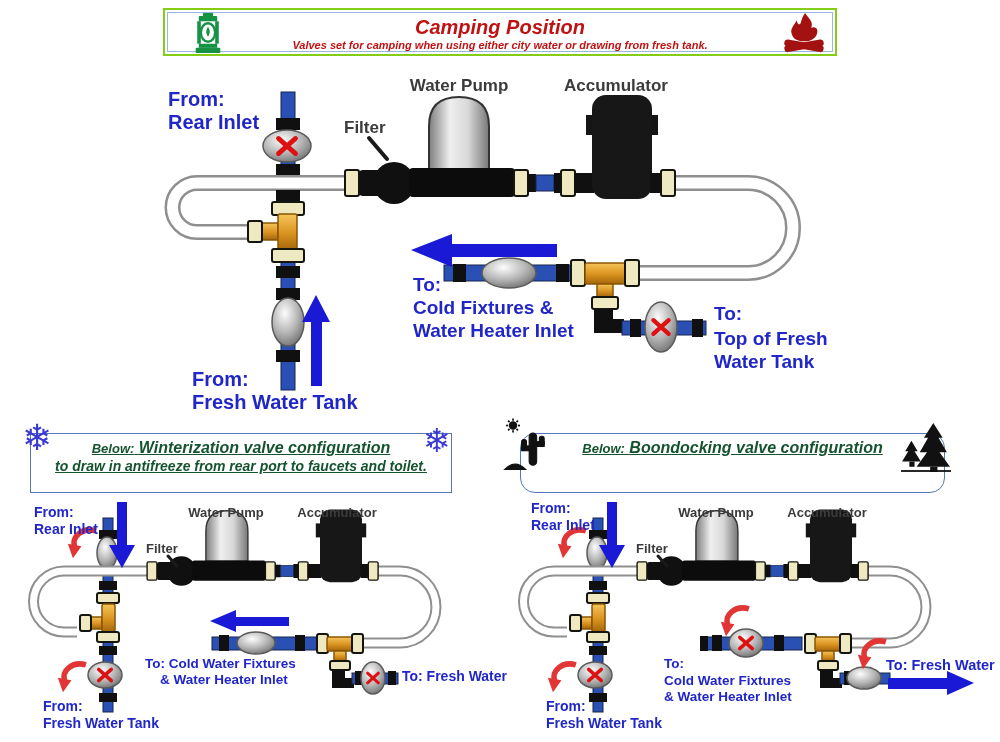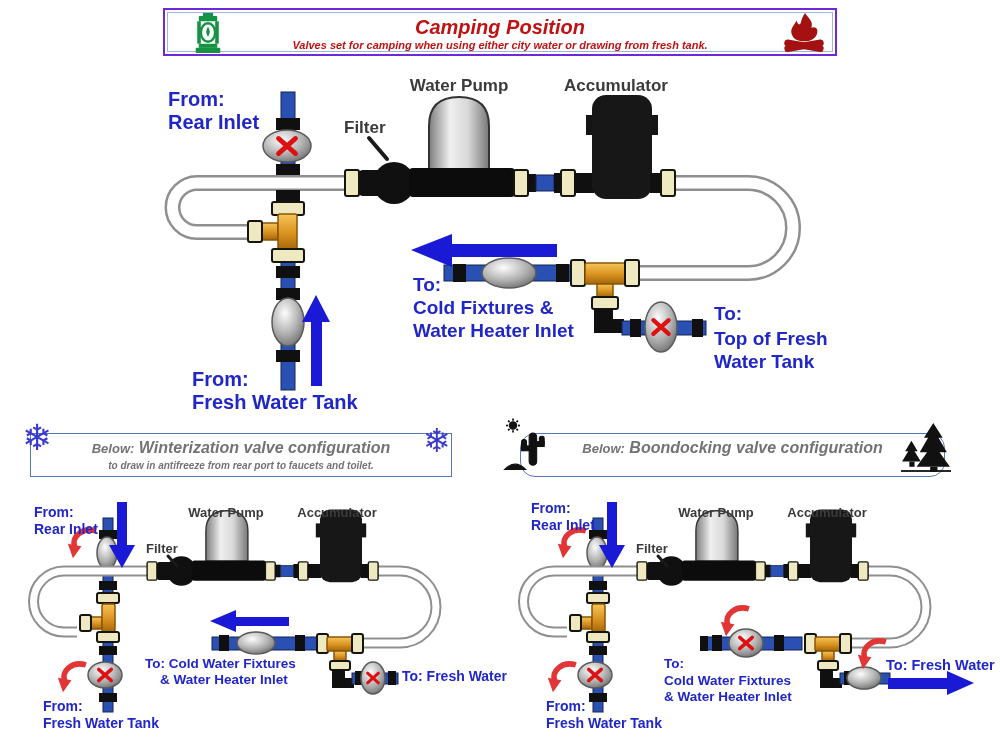--- a/index.html
+++ b/index.html
@@ -13,32 +13,32 @@
   .cap{fill:#efe9c2;stroke:#15150f;stroke-width:2px;}
   .brass{fill:url(#gBrass);stroke:#8a5503;stroke-width:1.5px;}
   .valve{fill:url(#gValve);stroke:#5a5a5a;stroke-width:1.5px;}
   .pipeO{fill:none;stroke:#8f8f8f;stroke-width:16px;}
   .pipeI{fill:none;stroke:#ffffff;stroke-width:11px;}
   .pipeOs{fill:none;stroke:#8f8f8f;stroke-width:11px;}
   .pipeIs{fill:none;stroke:#ffffff;stroke-width:7px;}
   .barrow{fill:#1a1ad6;}
   
   .banner{position:absolute;left:163px;top:8px;width:674px;height:48px;
-          border:2px solid #6d28d9;background:#fff;box-sizing:border-box;}
+          border:2px solid #84cc16;background:#fff;box-sizing:border-box;}
   .banner-inner{position:absolute;left:2px;top:2px;right:2px;bottom:2px;
           border:1px solid #9ab7dd;text-align:center;}
   .banner-title{color:#c01212;font-weight:bold;font-style:italic;font-size:20px;
           line-height:24px;margin-top:2px;}
   .banner-sub{color:#c01212;font-weight:bold;font-style:italic;font-size:11px;}
   
-  .sec{position:absolute;height:44px;border:1.5px solid #5577bb;background:#fff;
-       box-sizing:border-box;text-align:center;color:#737373;}
+  .sec{position:absolute;height:60px;border:1.5px solid #5577bb;background:#fff;
+       box-sizing:border-box;text-align:center;color:#14532d;text-decoration:underline;}
   .sec-line1{margin-top:4px;font-size:16px;font-style:italic;font-weight:bold;line-height:20px;}
   .sec-below{font-size:13px;font-weight:bold;font-style:italic;}
-  .sec-sub{font-size:10px;font-weight:bold;font-style:italic;line-height:14px;}
+  .sec-sub{font-size:14px;font-weight:bold;font-style:italic;line-height:14px;}
   .icon{position:absolute;}
   .snow{position:absolute;color:#3a3ad0;font-size:36px;line-height:36px;}
 </style>
 </head>
 <body>
 
 <div id="page">
 
   <div class="banner">
     <div class="banner-inner">

